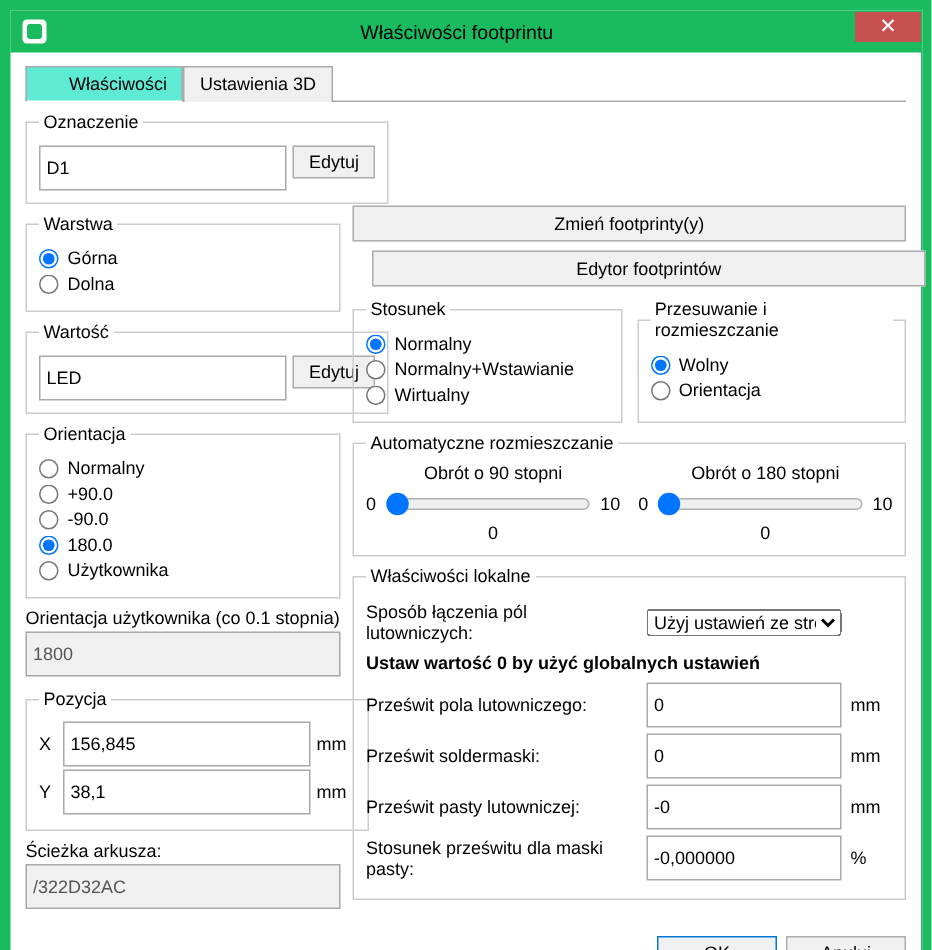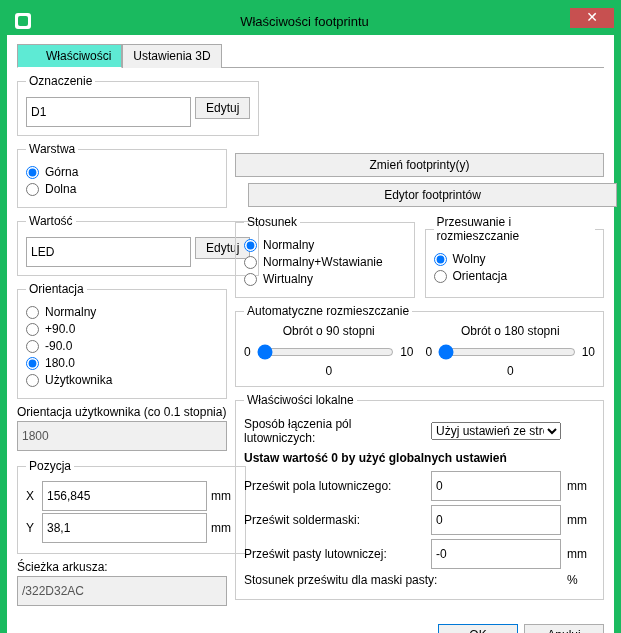--- a/index.html
+++ b/index.html
@@ -227,20 +227,21 @@
             <input type="text" value="0" style="">
             <span class="unit">mm</span>
           </div>
           <div class="lrow">
             <span class="lab">Prześwit pasty lutowniczej:</span>
             <input type="text" value="-0" style="">
             <span class="unit">mm</span>
           </div>
           <div class="lrow">
             <span class="lab">Stosunek prześwitu dla maski pasty:</span>
+            <input type="text" value="-0,000000" style="">
             <span class="unit">%</span>
           </div>
         </fieldset>
       </div>
     </div>
   </div>
 
   <div class="footer">
     <button class="btn" style="border-color:#0078d7;">OK</button>
     <button class="btn">Anuluj</button>

